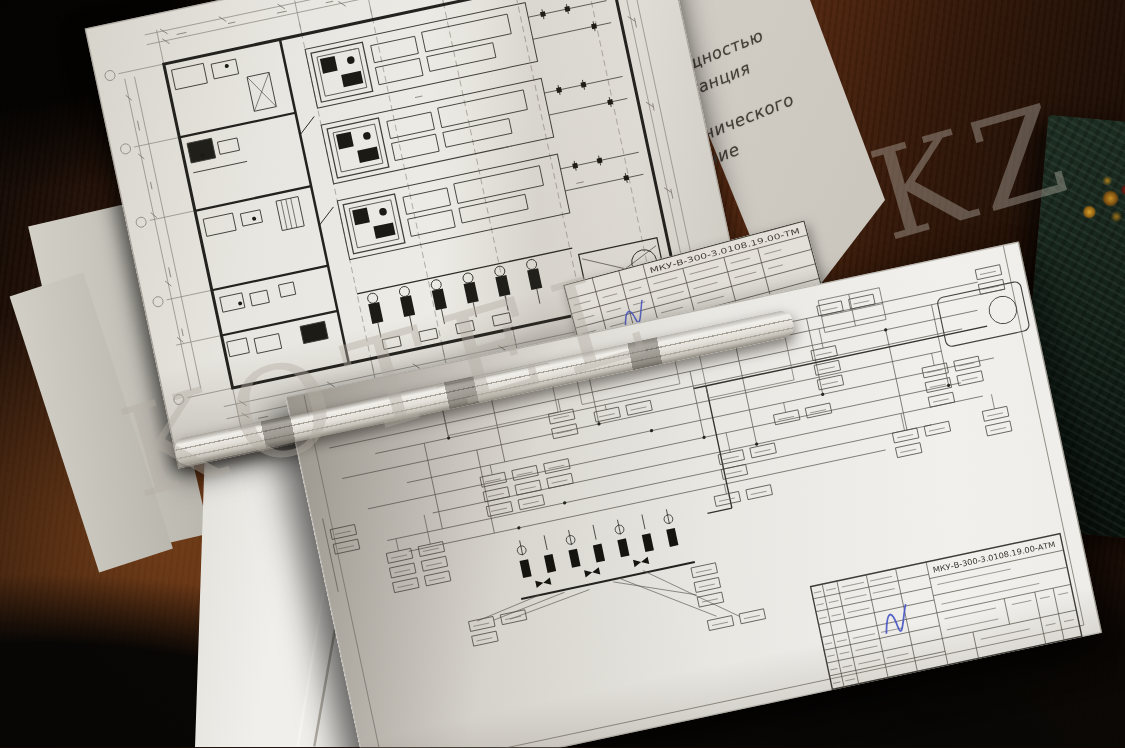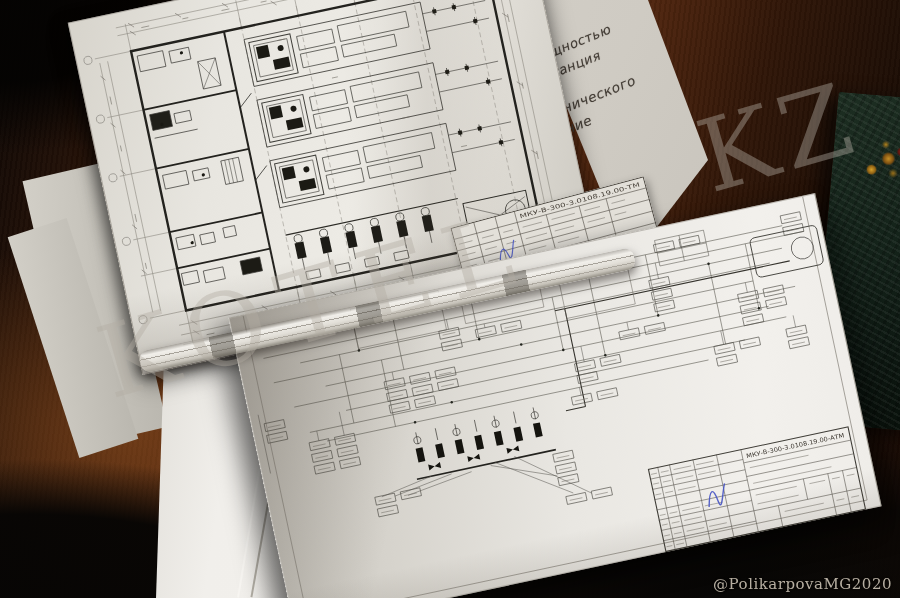--- a/index.html
+++ b/index.html
@@ -400,15 +400,14 @@
         <path d="M52 50c4 -18 8 -19 10 -4c2 13 6 -8 10 -16" stroke="#4553c4" stroke-width="1.4" fill="none" opacity="0.9"></path>
       </g>
     </svg>
     <div class="sheet-shade2"></div>
   </div>
 
   <div class="roll z8"></div>
 
   <span class="wm wm-main z9">KOTEL</span>
   <span class="wm wm-suffix z9">KZ</span>
-  <span class="credit z10">@PolikarpovaMG2020</span>
 
 </div>
 
 </body></html>

